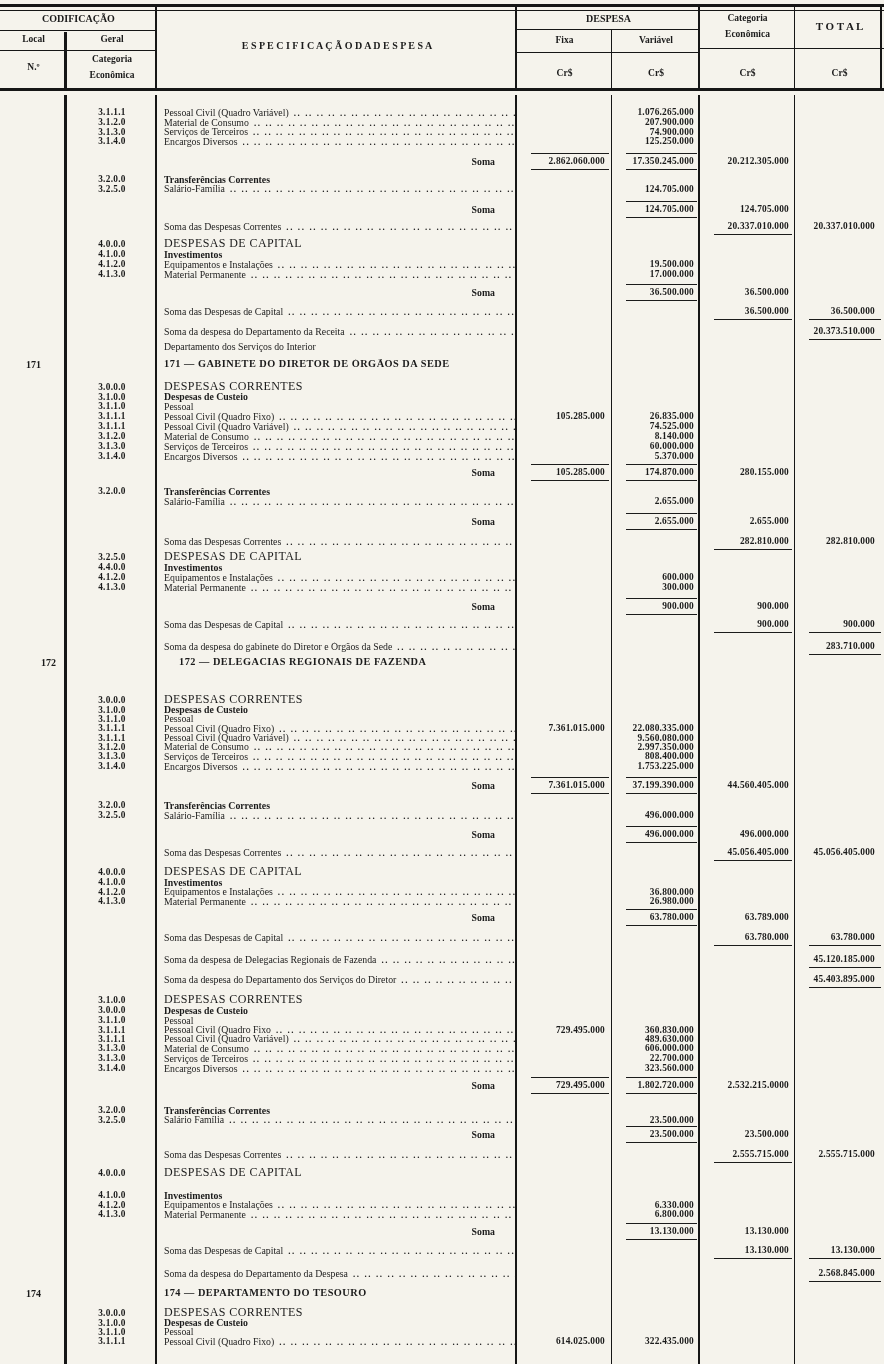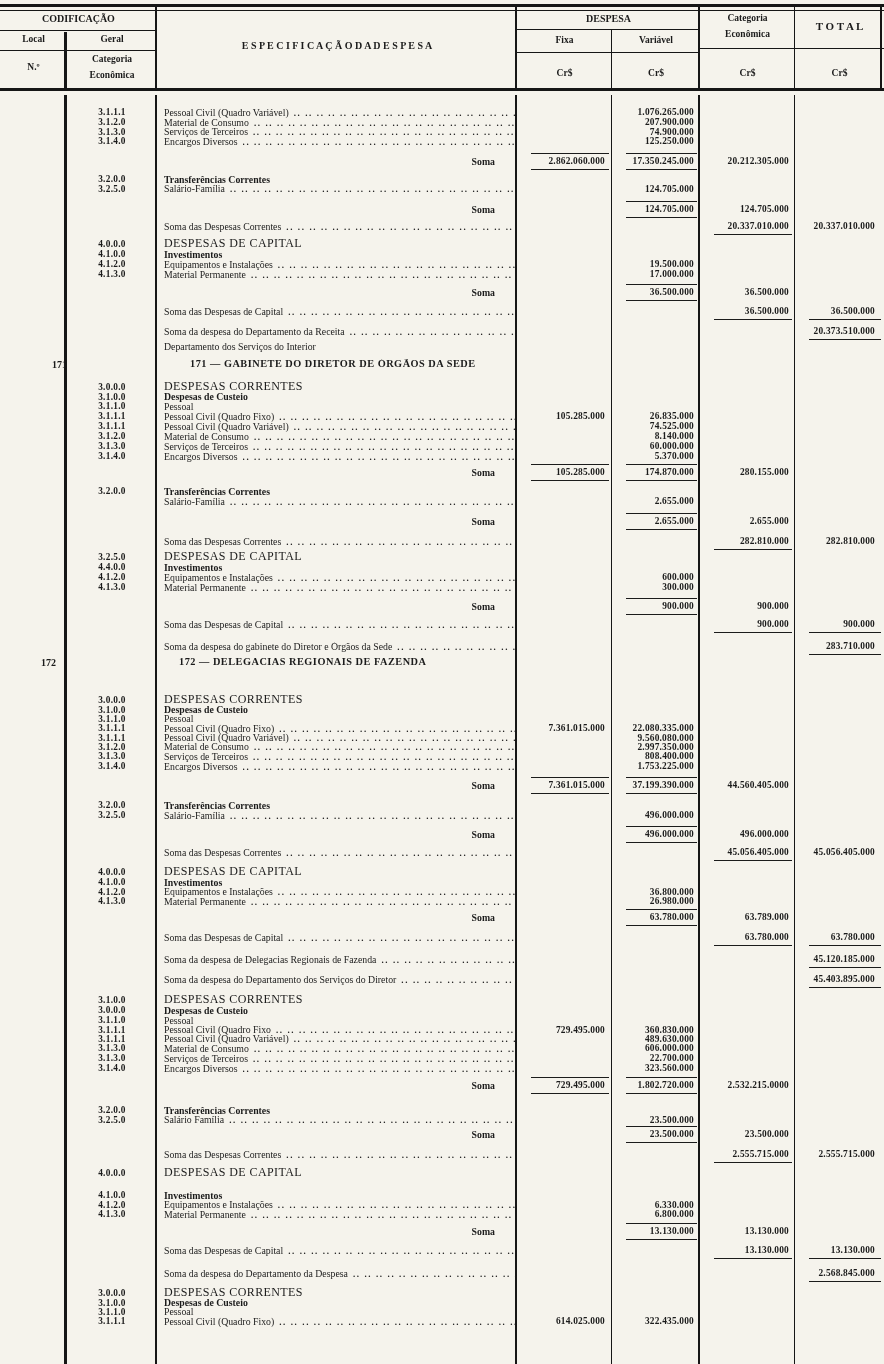--- a/index.html
+++ b/index.html
@@ -283,21 +283,21 @@
           <div class="c local"></div>
           <div class="c code"></div>
           <div class="c spec">
             <span class="t">Departamento dos Serviços do Interior</span>
           </div>
           <div class="c vc fx"></div>
           <div class="c vc vr"></div>
           <div class="c vc ct"></div>
           <div class="c vc tt"></div>
         </div>
-        <div class="row st-sec" style="height: 18px; padding-left: 26px;">
+        <div class="row st-sec" style="height: 18px;">
           <div class="c local"><span class="t">171</span></div>
           <div class="c code"></div>
           <div class="c spec">
             <span class="t">171 — GABINETE DO DIRETOR DE ÓRGÃOS DA SEDE</span>
           </div>
           <div class="c vc fx"></div>
           <div class="c vc vr"></div>
           <div class="c vc ct"></div>
           <div class="c vc tt"></div>
         </div>
@@ -992,20 +992,31 @@
           <div class="c code"></div>
           <div class="c spec">
             <span class="t">Soma da despesa do Departamento da Despesa</span>
             <span class="leader">.. .. .. .. .. .. .. .. .. .. .. .. .. .. .. .. .. .. .. .. .. .. .. .. .. .. .. .. .. .. .. .. .. .. .. .. .. .. .. ..</span>
           </div>
           <div class="c vc fx"></div>
           <div class="c vc vr"></div>
           <div class="c vc ct"></div>
           <div class="c vc tt ul"><span class="t">2.568.845.000</span></div>
         </div>
+        <div class="row st-sec" style="height: 20px;">
+          <div class="c local"><span class="t">174</span></div>
+          <div class="c code"></div>
+          <div class="c spec">
+            <span class="t">174 — DEPARTAMENTO DO TESOURO</span>
+          </div>
+          <div class="c vc fx"></div>
+          <div class="c vc vr"></div>
+          <div class="c vc ct"></div>
+          <div class="c vc tt"></div>
+        </div>
         <div class="row st-u" style="height: 20px;">
           <div class="c local"></div>
           <div class="c code"><span class="t">3.0.0.0</span></div>
           <div class="c spec">
             <span class="t">DESPESAS CORRENTES</span>
           </div>
           <div class="c vc fx"></div>
           <div class="c vc vr"></div>
           <div class="c vc ct"></div>
           <div class="c vc tt"></div>

